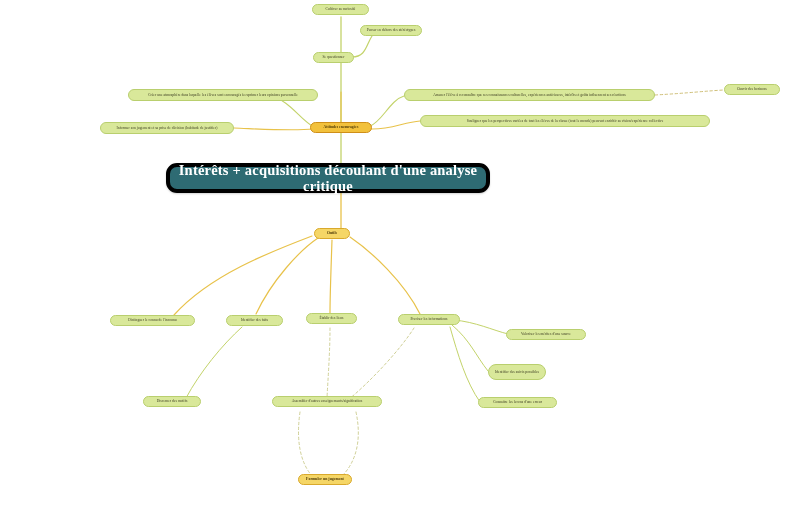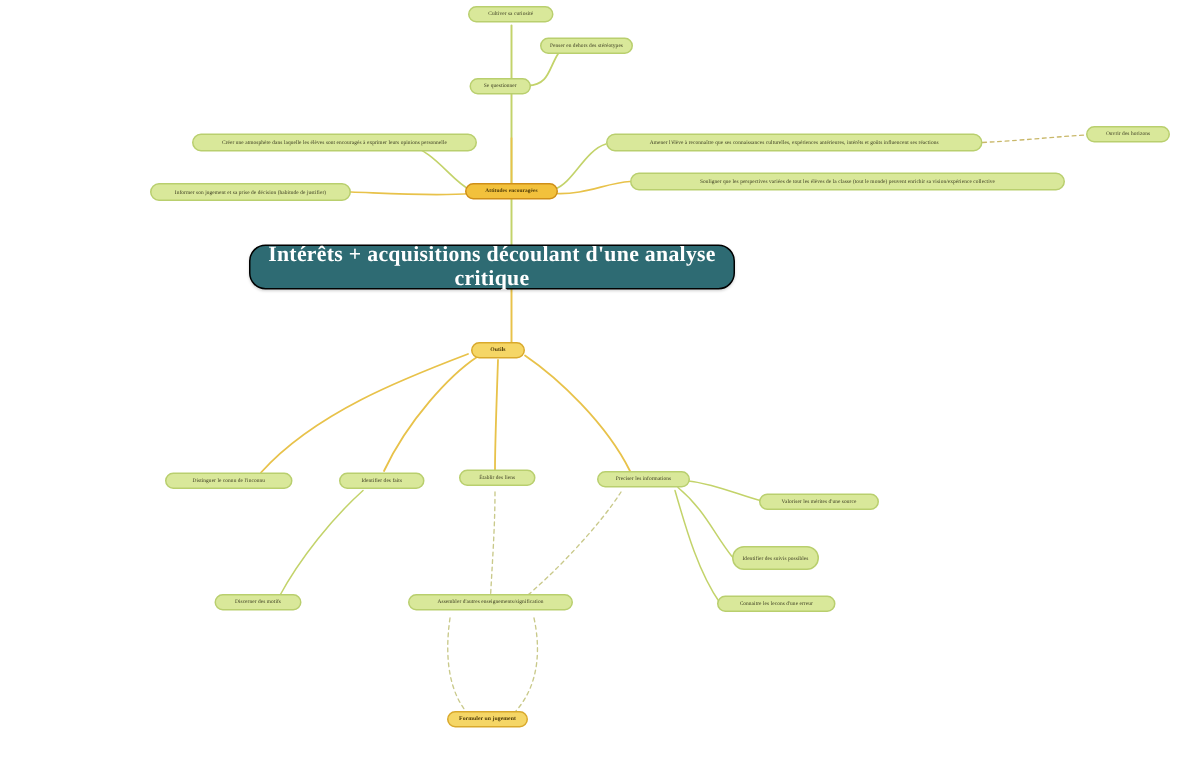--- a/index.html
+++ b/index.html
@@ -57,21 +57,21 @@
     background: #f2c13c;
     border: 1px solid #cf8f18;
     color: #4a3706;
     font-size: 3.6px;
     font-weight: bold;
     letter-spacing: 0.05px;
   }
   
   .central {
     background: #2e6b73;
-    border: 1px solid #000000;
+    border: 4px solid #000000;
     border-radius: 11px;
     color: #ffffff;
     font-size: 14.5px;
     font-weight: bold;
     letter-spacing: 0.2px;
     box-shadow: 0 1px 2px rgba(0,0,0,0.18);
   }
 </style>
 </head>
 <body>

